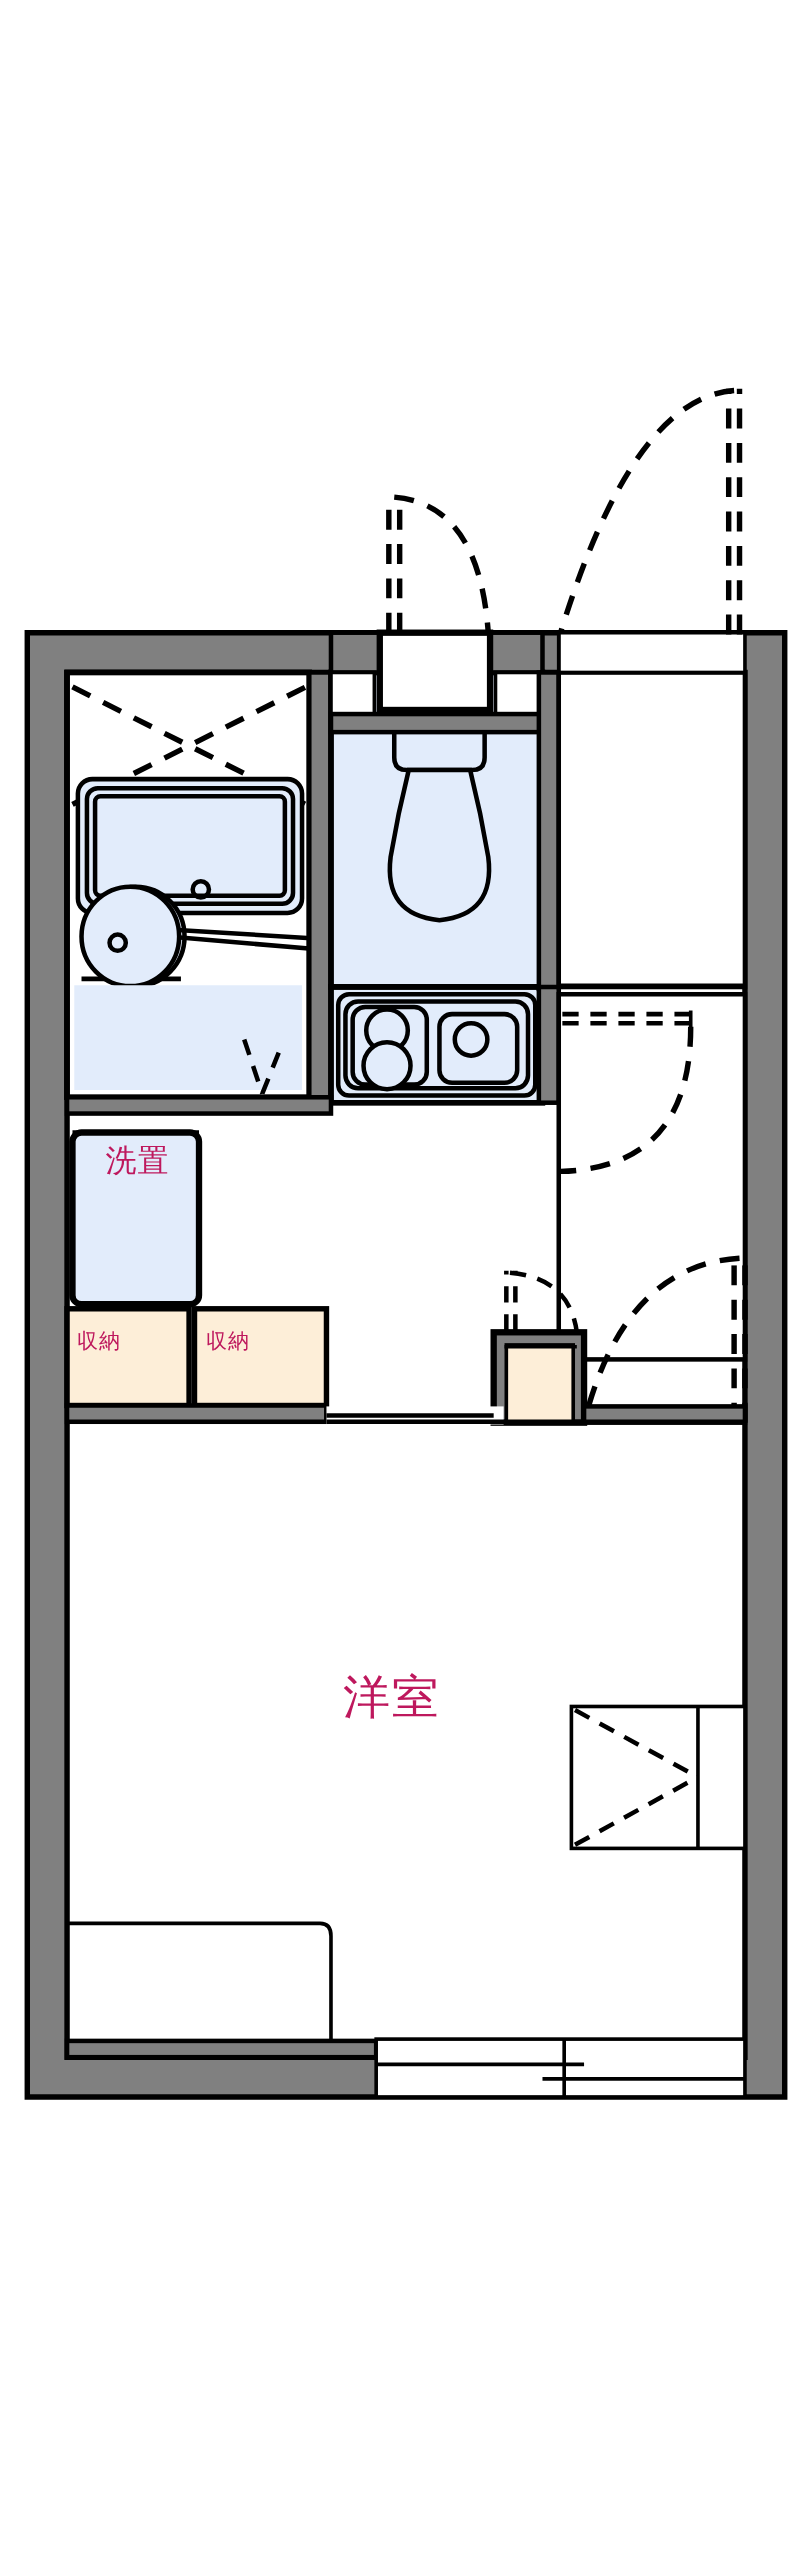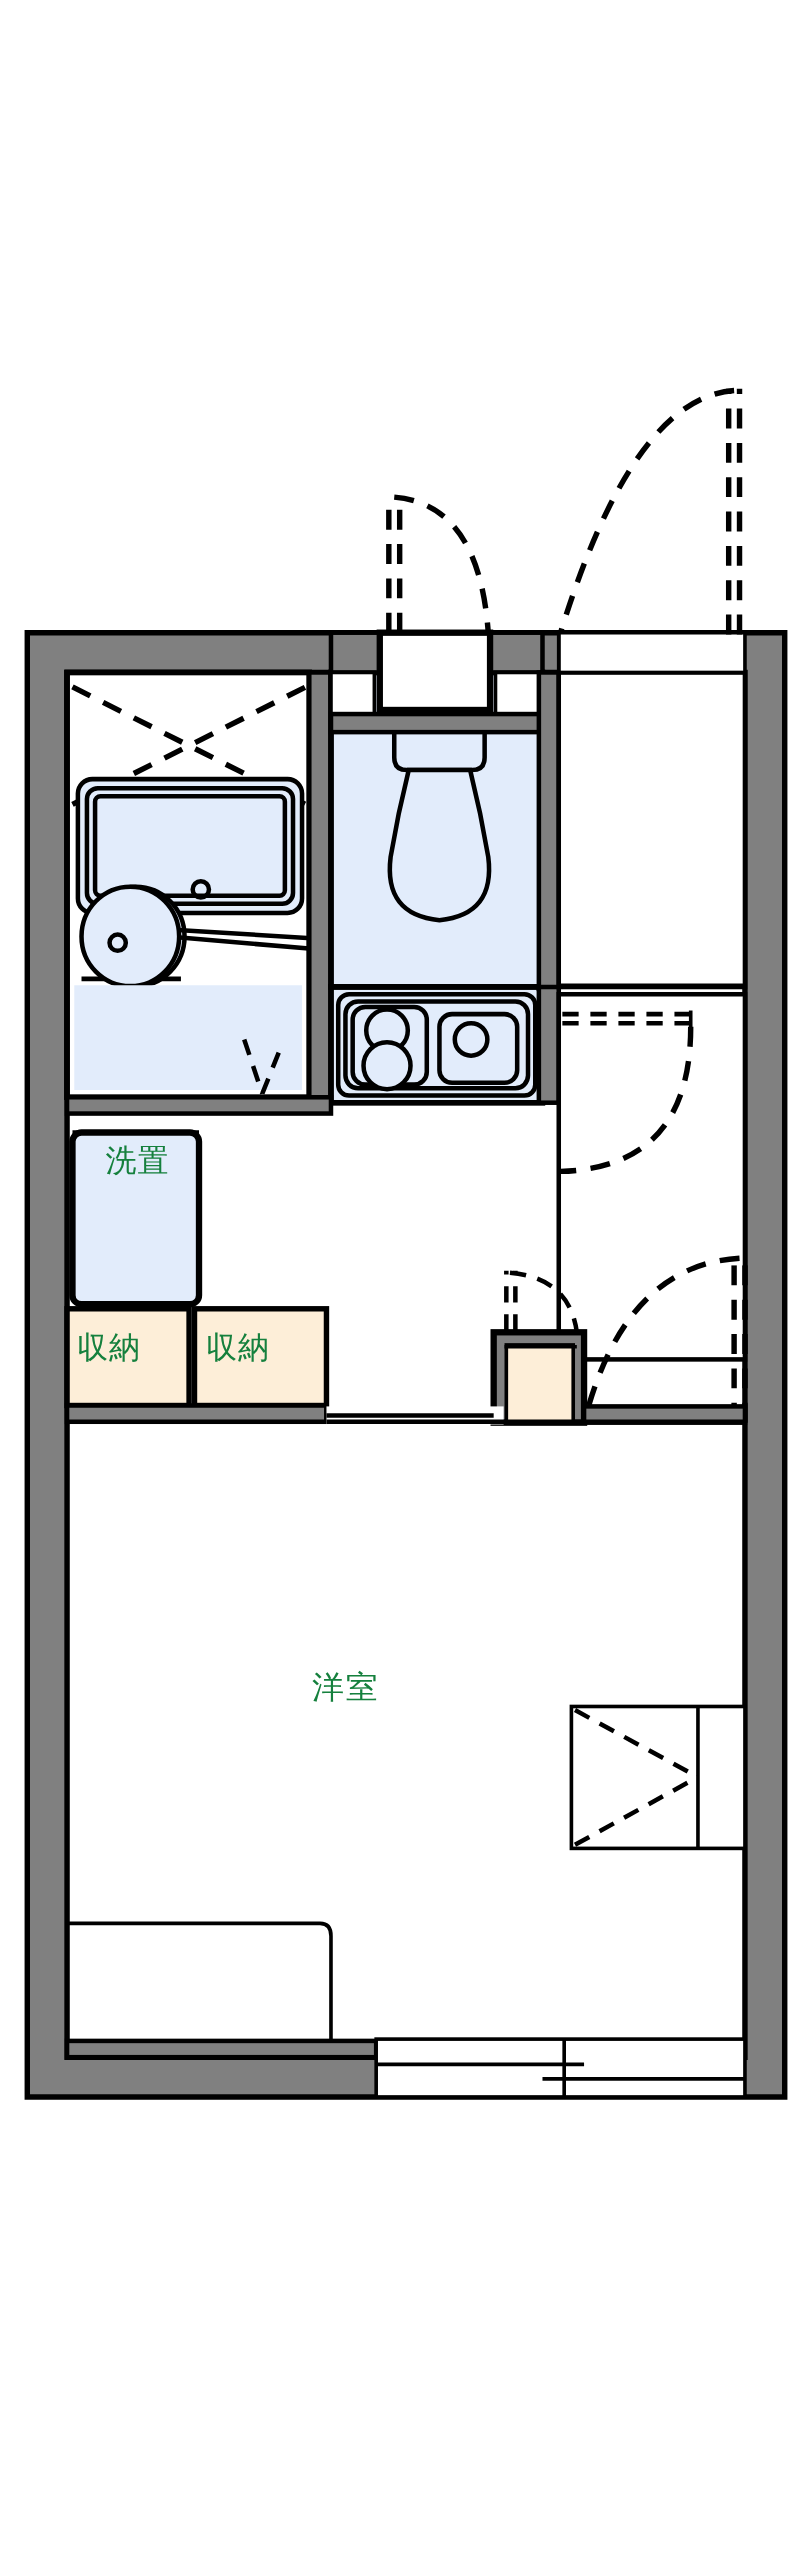--- a/index.html
+++ b/index.html
@@ -1,22 +1,22 @@
 <!DOCTYPE html>
 <html style="font-size:14.5px"><head>
 <meta charset="utf-8">
 <style>
   html,body{margin:0;padding:0;background:#ffffff;}
   body{font-family:"Liberation Sans","DejaVu Sans",sans-serif;}
   #stage{position:relative;width:812px;height:2576px;background:#ffffff;overflow:hidden;}
   #plan-svg{position:absolute;left:0;top:0;width:812px;height:2576px;}
-  .txt{position:absolute;color:#15803d;white-space:nowrap;}
-  .room-name{font-size:32px;letter-spacing:1.8px;}
+  .txt{position:absolute;color:#be185d;white-space:nowrap;}
+  .room-name{font-size:47px;letter-spacing:1.8px;margin-left:31px;}
   .room-area{font-size:38px;letter-spacing:0px;}
-  .cab-label{font-size:31px;letter-spacing:0.9px;font-family:Liberation Mono, monospace;}
+  .cab-label{font-size:21px;letter-spacing:0.9px;font-family:Liberation Mono, monospace;}
   .wm-label{font-size:31px;line-height:1.08;text-align:center;letter-spacing:0.9px;}
 </style>
 </head>
 <body>
 
 <div id="stage">
 
   <svg id="plan-svg" viewBox="0 0 898 2850">
     <defs>
       <style>

